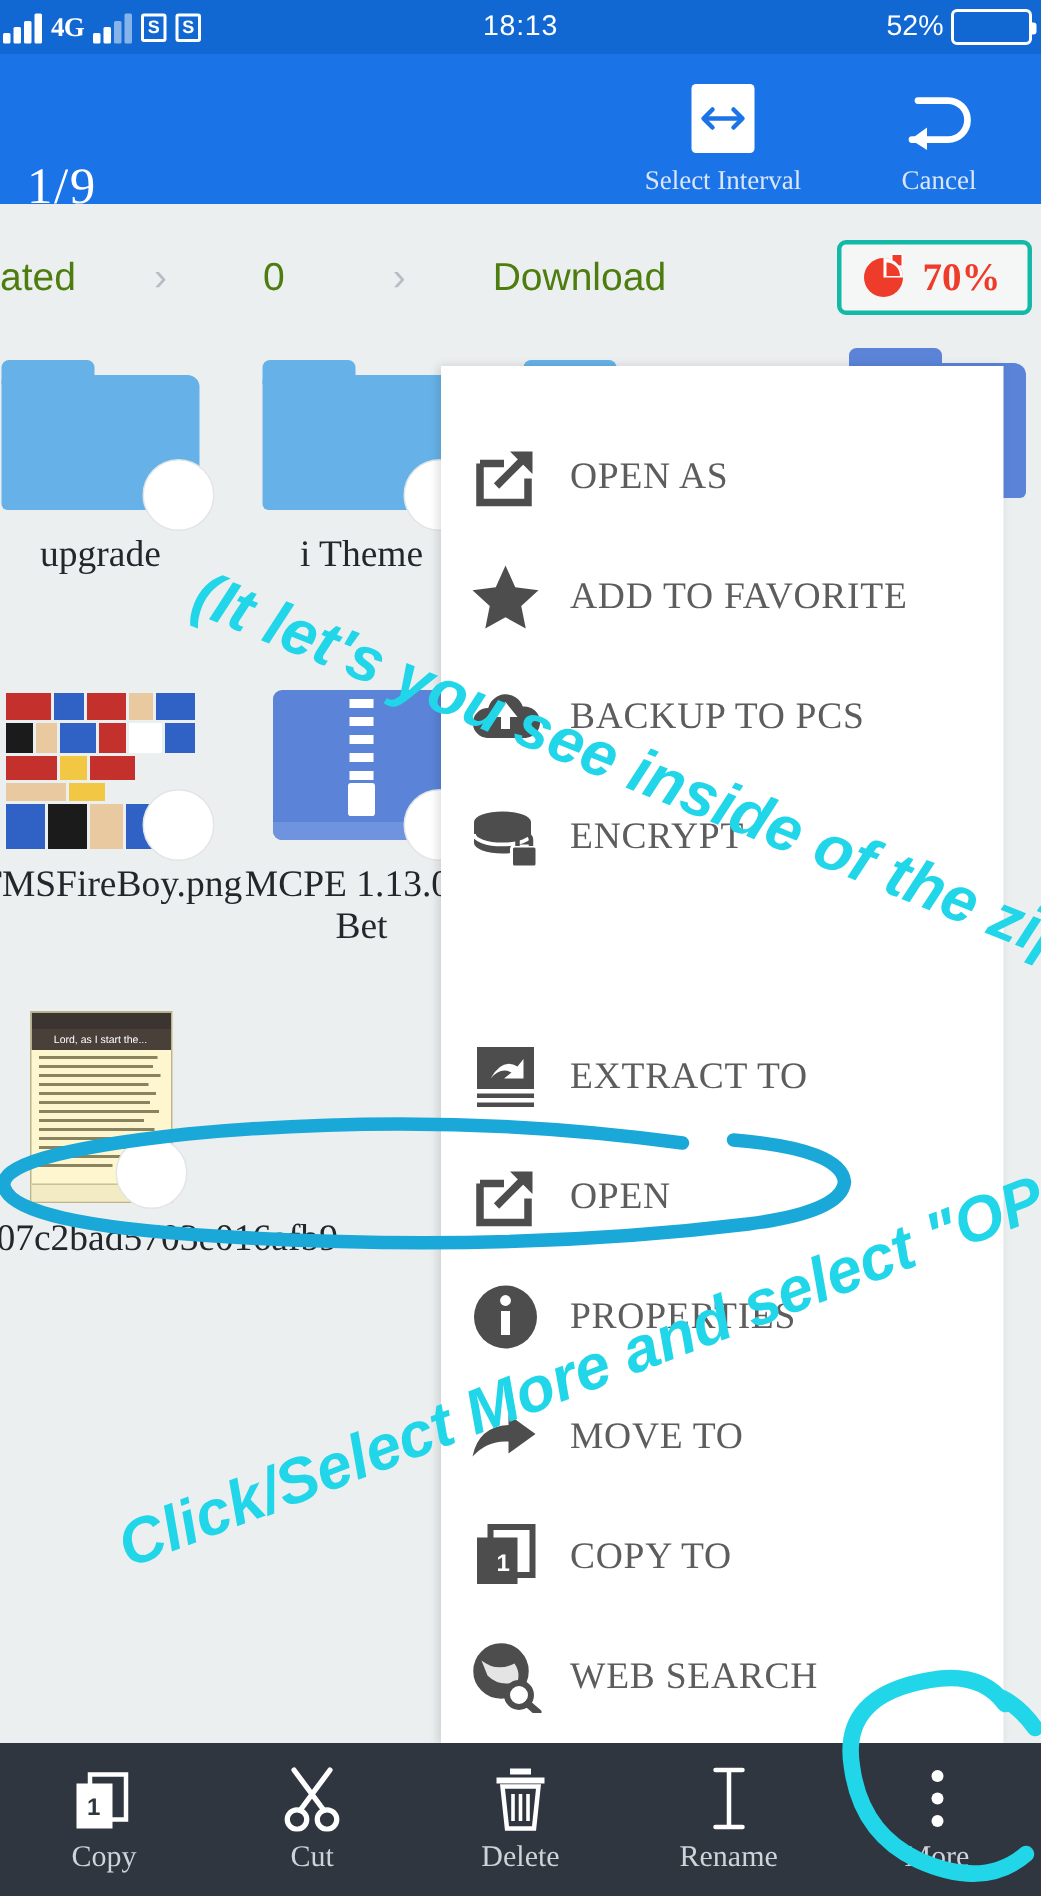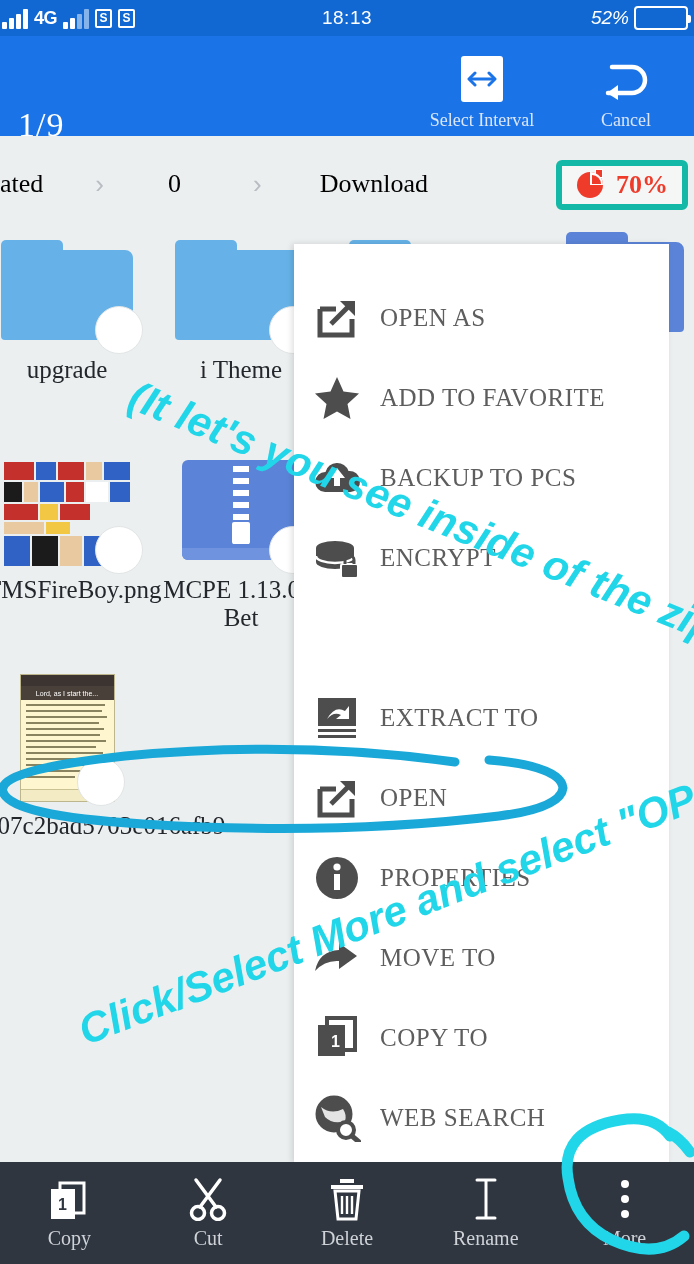--- a/index.html
+++ b/index.html
@@ -25,24 +25,24 @@
   }
   .sb-left { position: absolute; left: 0; top: 0; height: 36px; display: flex; align-items: center; gap: 6px; padding-left: 2px; }
   .bars { display: flex; align-items: flex-end; gap: 2px; height: 22px; }
   .bars i { display: block; width: 5px; background: #fff; border-radius: 1px; }
   .bars i:nth-child(1) { height: 7px; }
   .bars i:nth-child(2) { height: 11px; }
   .bars i:nth-child(3) { height: 15px; }
   .bars i:nth-child(4) { height: 20px; }
   .bars.dim i:nth-child(3) { background: #86b4ea; }
   .bars.dim i:nth-child(4) { background: #86b4ea; }
-  .net-label { font-family: Liberation Sans, sans-serif; font-size: 18px; font-weight: bold; letter-spacing: -0.5px; }
+  .net-label { font-family: Liberation Serif, serif; font-size: 18px; font-weight: bold; letter-spacing: -0.5px; }
   .sim { width: 17px; height: 19px; border: 2px solid #fff; border-radius: 2px; display: flex; align-items: center; justify-content: center; font-family: "Liberation Sans", sans-serif; font-size: 12px; font-weight: bold; line-height: 1; }
   .sb-clock { position: absolute; left: 0; right: 0; top: 0; height: 36px; display: flex; align-items: center; justify-content: center; font-family: "Liberation Sans", sans-serif; font-size: 19px; letter-spacing: 0.5px; }
-  .sb-right { position: absolute; right: 6px; top: 0; height: 36px; display: flex; align-items: center; gap: 5px; font-style: italic; }
+  .sb-right { position: absolute; right: 6px; top: 0; height: 36px; display: flex; align-items: center; gap: 5px; }
   .batt-pct { font-family: "Liberation Sans", sans-serif; font-size: 19px; }
   .batt { position: relative; width: 54px; height: 24px; border: 2px solid #fff; border-radius: 4px; padding: 2px; }
   .batt:after { content:""; position:absolute; right:-5px; top:7px; width:3px; height:8px; background:#fff; border-radius:0 2px 2px 0; }
   .batt-fill { height: 100%; background: #fff; border-radius: 1px; }
 
   
   #actionbar {
     position: absolute; top: 36px; left: 0;
     width: 694px; height: 100px;
     background: #1b73e8;
@@ -59,27 +59,27 @@
   .abtn .alabel { font-size: 18px; color: #dbe6f8; margin-top: 4px; font-family: "Liberation Serif", serif; }
   .wbox { width: 42px; height: 46px; background: #fff; border-radius: 3px; display: flex; align-items: center; justify-content: center; }
 
   
   #breadcrumb {
     position: absolute; top: 146px; left: 0;
     width: 694px; height: 76px;
     background: #eceff0;
     display: flex; align-items: center;
   }
-  .crumb { font-size: 26px; color: #000000; font-family: Liberation Serif, serif; }
+  .crumb { font-size: 26px; color: #4d7c0f; font-family: Liberation Sans, sans-serif; }
   .crumb-sep { color: #b7bdc2; font-size: 26px; margin: 0 4px; font-family: "Liberation Sans", sans-serif; }
   #storage {
     position: absolute; right: 6px; top: 160px;
     height: 50px; min-width: 130px;
     background: #f5f7f7;
-    border: 6px solid #14b8a6;
+    border: 3px solid #14b8a6;
     border-radius: 6px;
     display: flex; align-items: center; gap: 8px;
     padding: 0 14px 0 12px;
   }
   #storage .pct { color: #ef3b2a; font-size: 26px; font-weight: bold; font-family: "Liberation Serif", serif; }
 
   
   #grid { position: absolute; top: 222px; left: 0; width: 694px; height: 940px; }
   .cell { position: absolute; width: 190px; text-align: center; }
   .thumb-wrap { position: relative; width: 132px; height: 108px; margin: 0 auto; }

